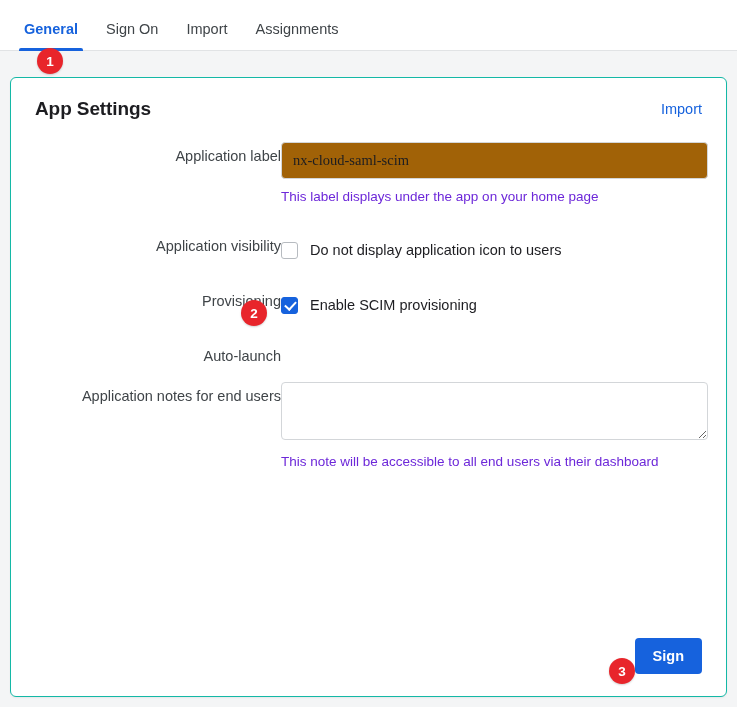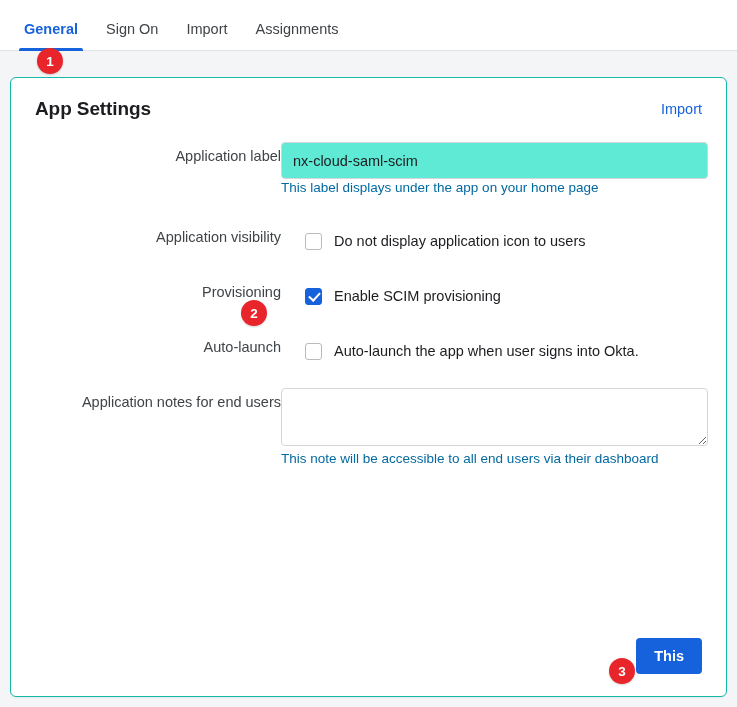--- a/index.html
+++ b/index.html
@@ -107,49 +107,49 @@
     min-width: 0;
   }
 
   .text-input {
     width: 427px;
     height: 37px;
     border: 1px solid #d3d6d9;
     border-radius: 4px;
     padding: 0 11px;
     font-size: 14.5px;
-    font-family: Liberation Sans, sans-serif;
-    color: #1d1d21;
-    background: #5eead4;
+    font-family: Liberation Serif, serif;
+    color: #1d1d21;
+    background: #a16207;
     outline: none;
   }
   .textarea {
     width: 427px;
     height: 58px;
     border: 1px solid #d3d6d9;
     border-radius: 4px;
     padding: 7px 11px;
     font-size: 14.5px;
     font-family: "Liberation Sans", sans-serif;
     color: #1d1d21;
     background: #ffffff;
     outline: none;
     resize: vertical;
   }
   .helper {
     font-size: 13.5px;
-    color: #0369a1;
+    color: #6d28d9;
+    margin-top: 9px;
     line-height: 1.3;
   }
 
   .check-row {
     display: flex;
     align-items: center;
     height: 37px;
-    margin-left: 24px;
   }
   .checkbox {
     width: 17px;
     height: 17px;
     border: 1px solid #b7bbc0;
     border-radius: 3px;
     background: #fff;
     flex: 0 0 17px;
     position: relative;
     cursor: pointer;
@@ -277,45 +277,39 @@
             <div class="checkbox checked"></div>
             <div class="check-label">Enable SCIM provisioning</div>
           </div>
         </div>
       </div>
 
       <div class="spacer-18"></div>
 
       <div class="row">
         <div class="row-label">Auto-launch</div>
-        <div class="row-field">
-          <div class="check-row">
-            <div class="checkbox"></div>
-            <div class="check-label">Auto-launch the app when user signs into Okta.</div>
-          </div>
-        </div>
       </div>
 
       <div class="spacer-18"></div>
 
       <div class="row">
         <div class="row-label">Application notes for end users</div>
         <div class="row-field">
           <textarea class="textarea" placeholder="" style=""></textarea>
           <div class="helper">This note will be accessible to all end users via their dashboard</div>
         </div>
       </div>
 
       <div class="spacer-26"></div>
 
 
     </div>
 
     <div class="card-foot">
-      <button class="save-button">This</button>
+      <button class="save-button">Sign</button>
     </div>
 
   </div>
 
   <div class="callout" id="callout-1">1</div>
   <div class="callout" id="callout-2">2</div>
   <div class="callout" id="callout-3">3</div>
 
 </div>
 

